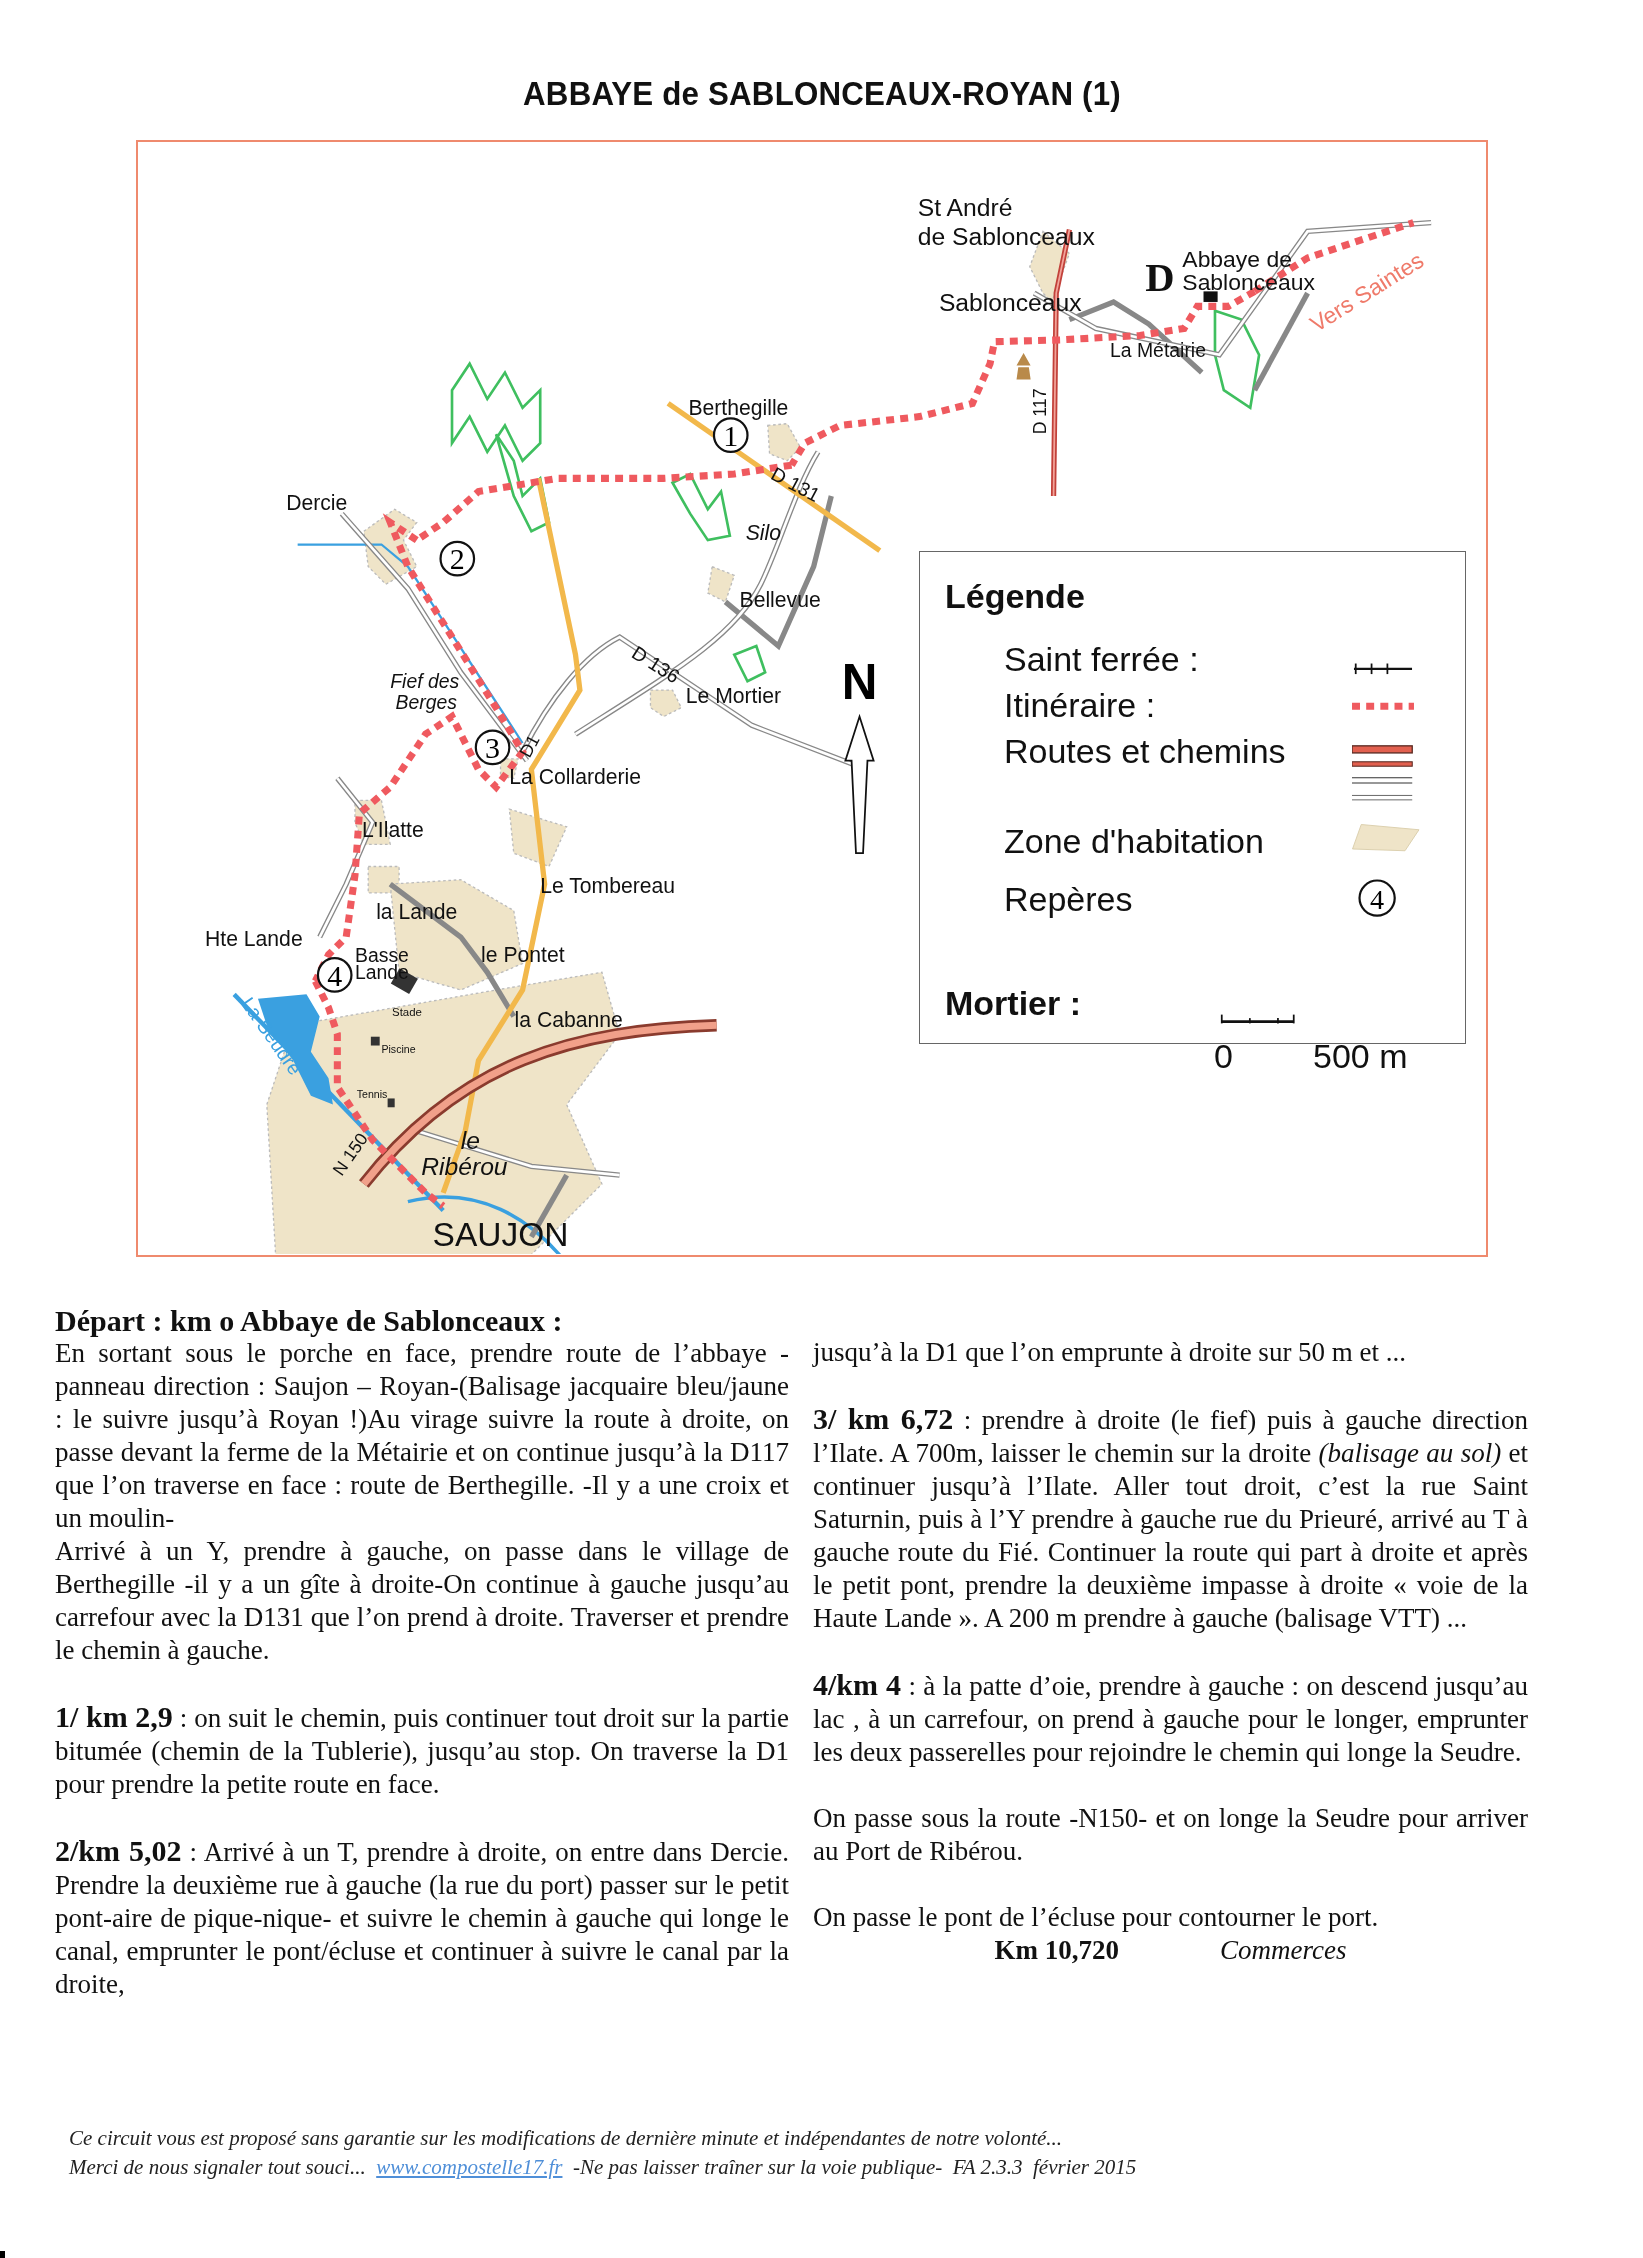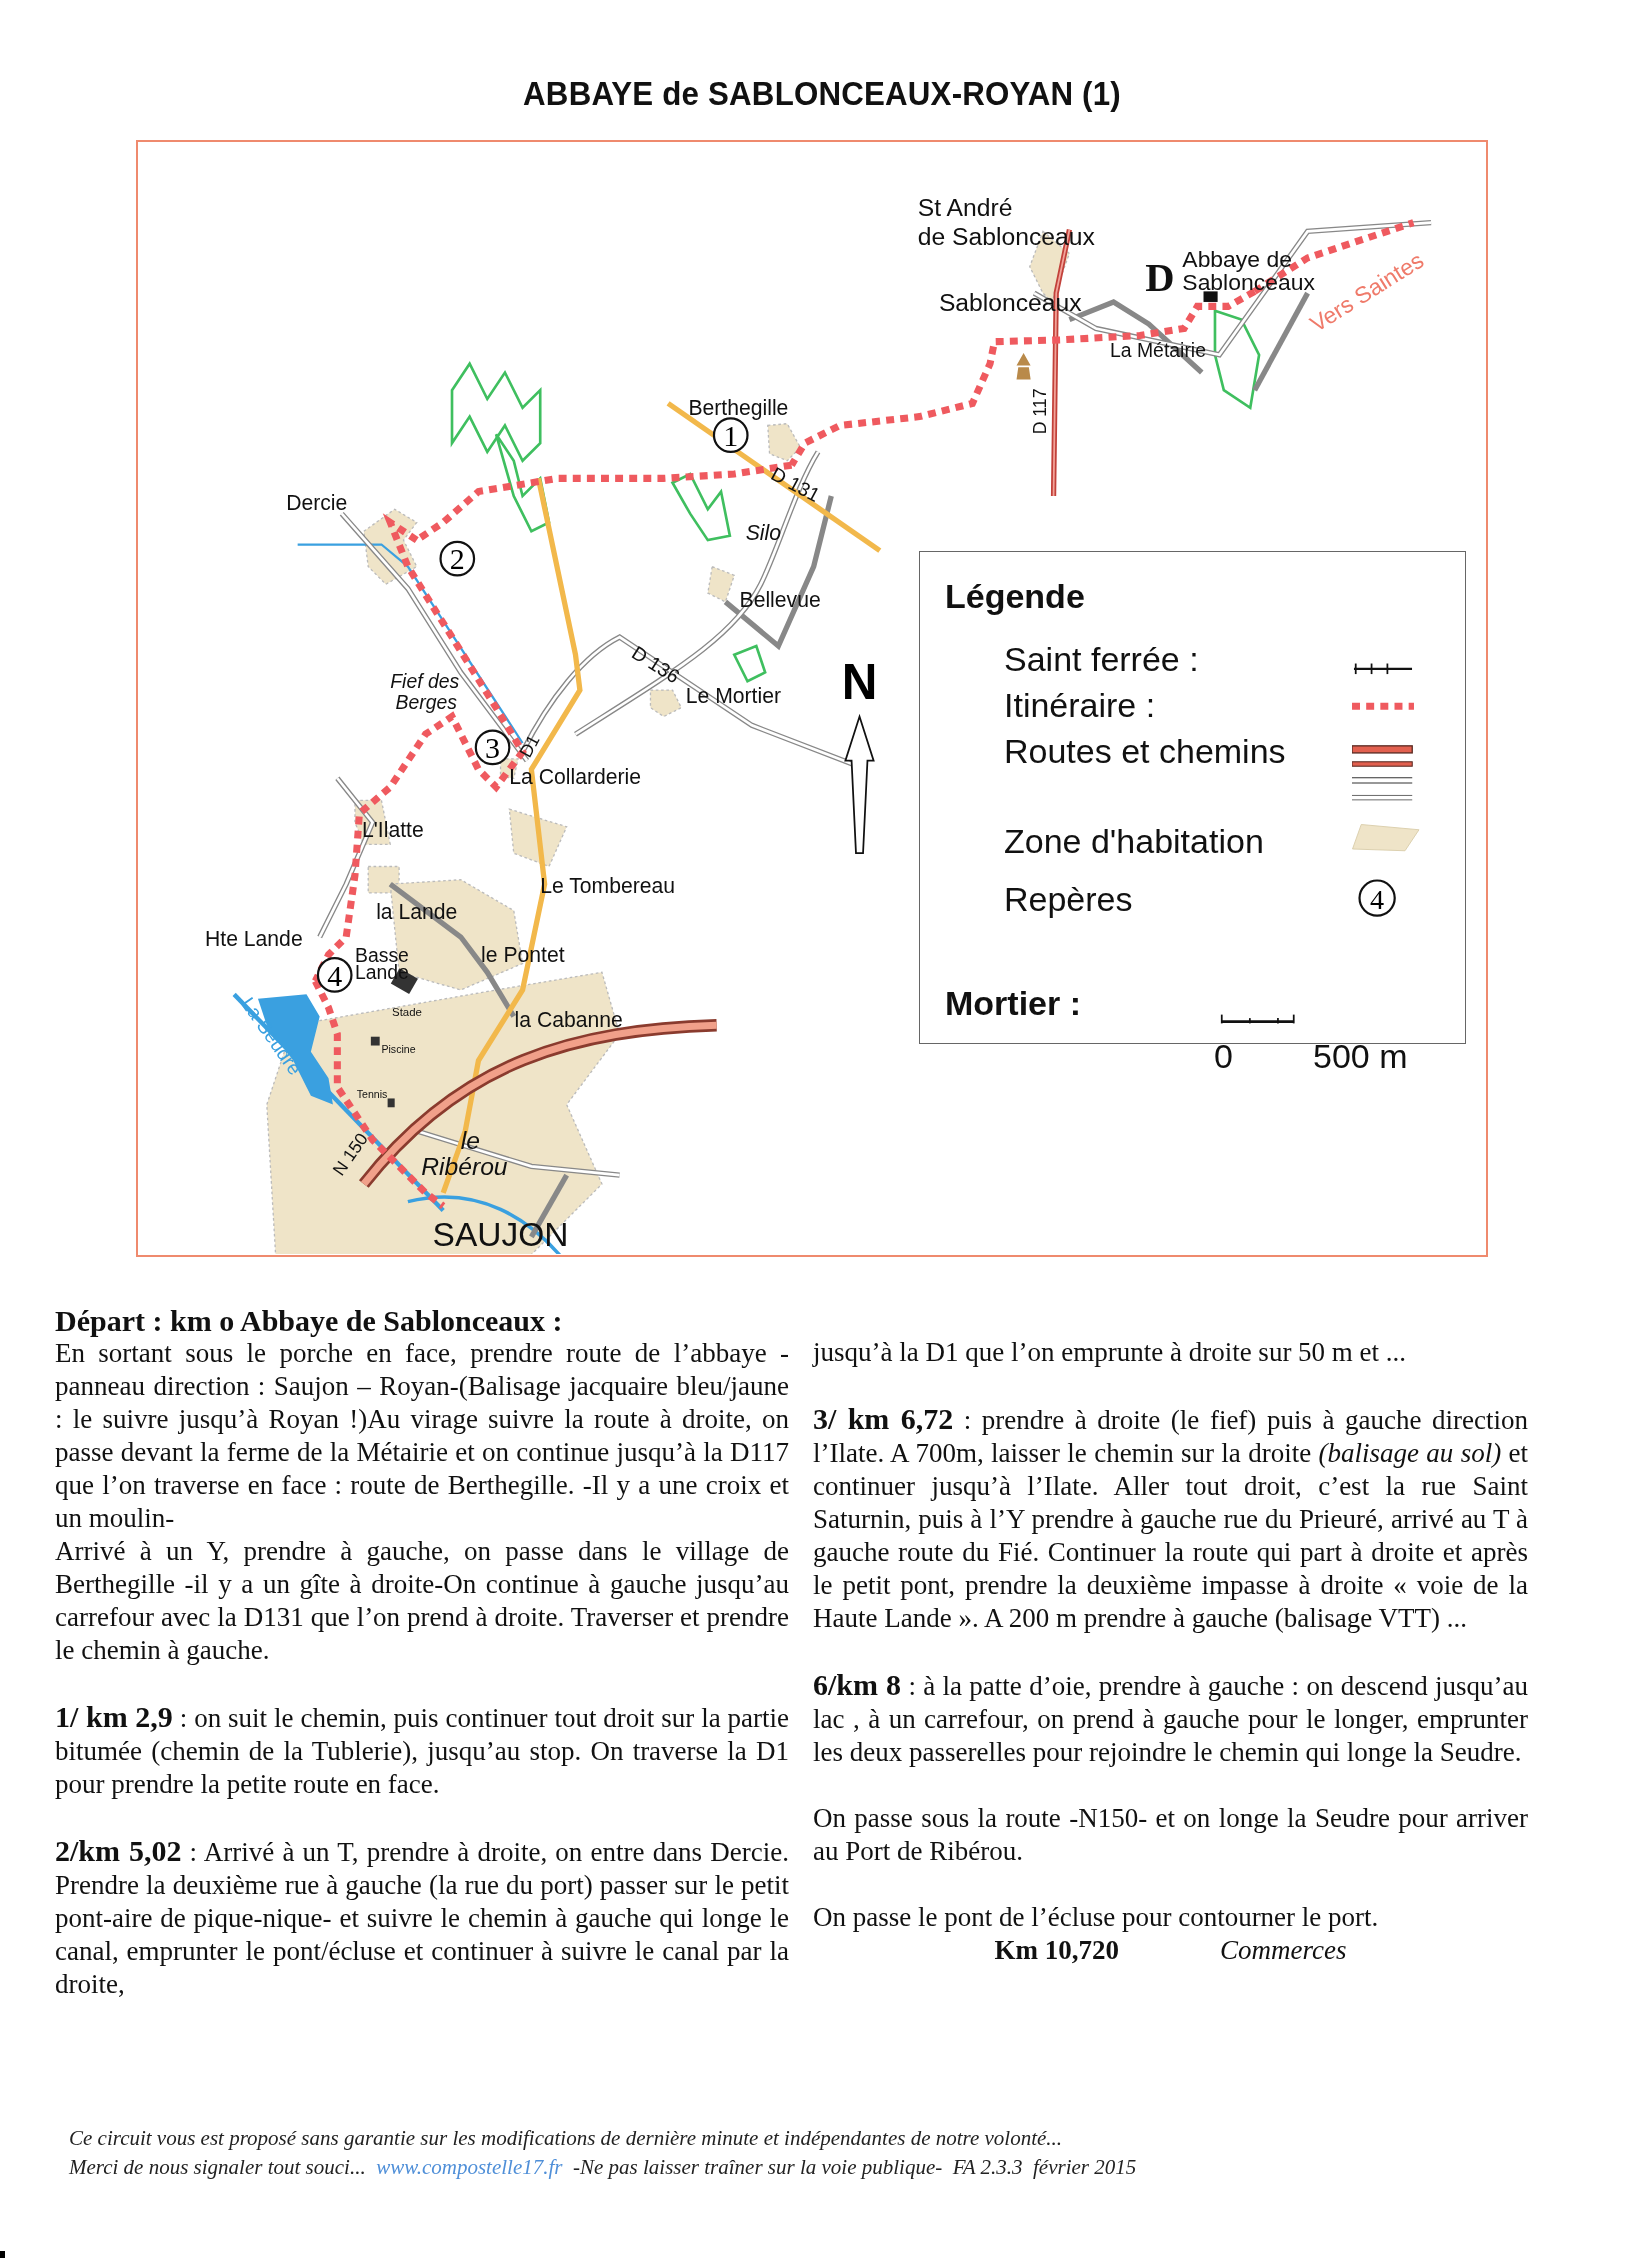--- a/index.html
+++ b/index.html
@@ -13,21 +13,21 @@
   .legend .lg-sym { position:absolute; left:432px; }
   .legend .scale-title { position:absolute; left:25px; top:432px; font-size:34px; font-weight:bold; }
   .legend .scale-0 { position:absolute; left:294px; top:485px; font-size:34px; }
   .legend .scale-500 { position:absolute; left:393px; top:485px; font-size:34px; }
   .map-label { font-family:"Liberation Sans", sans-serif; fill:#111; }
   .col { position:absolute; font-size:27px; line-height:33px; text-align:justify; }
   .col p { margin:0; }
   .col .gap { height:33px; }
   .kmhead { font-weight:bold; font-size:30px; }
   .footer { position:absolute; left:69px; top:2124px; font-style:italic; font-size:21px; line-height:29px; color:#222; }
-  .footer a { color:#4f8fd8; }
+  .footer a { color:#4f8fd8; text-decoration:underline; }
   .corner-mark { position:absolute; left:0; top:2251px; width:5.3px; height:7px; background:#000; }
 </style>
 </head>
 <body>
 
 <div class="title">ABBAYE de SABLONCEAUX-ROYAN (1)</div>
 
 <div class="map-frame">
   <svg class="map-svg" width="1346" height="1112" viewBox="154 159 1526 1260">
 
@@ -226,21 +226,21 @@
   <p><span class="kmhead">1/ km 2,9</span><span> : on suit le chemin, puis continuer tout droit sur  la partie bitumée (chemin de la Tublerie), jusqu’au stop. On traverse la D1 pour  prendre la petite route en face.</span></p>
   <div class="gap"></div>
   <p><span class="kmhead">2/km 5,02</span><span> :  Arrivé à un T, prendre à droite, on entre dans Dercie. Prendre la deuxième rue à gauche (la rue du port) passer sur le petit pont-aire de pique-nique- et suivre le chemin à gauche qui longe le canal, emprunter le pont/écluse et continuer à suivre le canal par la droite,</span></p>
 </div>
 
 <div class="col" style="left:813px; top:1336px; width:715px;">
   <p>jusqu’à la D1 que l’on emprunte à droite sur 50 m et ...</p>
   <div class="gap"></div>
   <p><span class="kmhead">3/ km 6,72</span><span> : prendre à droite (le fief) puis à gauche direction l’Ilate.  A 700m, laisser le chemin sur la droite </span><i>(balisage au sol)</i><span> et continuer jusqu’à l’Ilate. Aller  tout droit, c’est la rue Saint Saturnin, puis à l’Y prendre à gauche rue du Prieuré, arrivé au T à gauche route du Fié. Continuer la route qui part à droite et après le petit pont, prendre la deuxième impasse à droite « voie de la Haute Lande ». A 200 m prendre à gauche (balisage VTT) ...</span></p>
   <div class="gap"></div>
-  <p><span class="kmhead">6/km 8</span><span>  : à la patte d’oie, prendre à gauche : on descend jusqu’au lac ,  à un carrefour, on prend à gauche pour le longer, emprunter les deux passerelles pour rejoindre le chemin qui longe la Seudre.</span></p>
+  <p><span class="kmhead">4/km 4</span><span>  : à la patte d’oie, prendre à gauche : on descend jusqu’au lac ,  à un carrefour, on prend à gauche pour le longer, emprunter les deux passerelles pour rejoindre le chemin qui longe la Seudre.</span></p>
   <div class="gap"></div>
   <p>On passe sous la route  -N150- et on longe la Seudre pour arriver au Port de Ribérou.</p>
   <div class="gap"></div>
   <p style="text-align:left">On passe le pont de l’écluse pour contourner le port.</p>
   <p style="text-align:center"><b>Km 10,720</b><span style="display:inline-block; width:101px"></span><i>Commerces</i></p>
 </div>
 
 <div class="footer">
   <div>Ce circuit vous est proposé sans garantie sur les modifications de dernière minute et indépendantes de notre volonté...</div>
   <div><span style="white-space:pre">Merci de nous signaler tout souci...  </span><a>www.compostelle17.fr</a><span style="white-space:pre">  -Ne pas laisser traîner sur la voie publique-  FA 2.3.3  février 2015</span></div>

